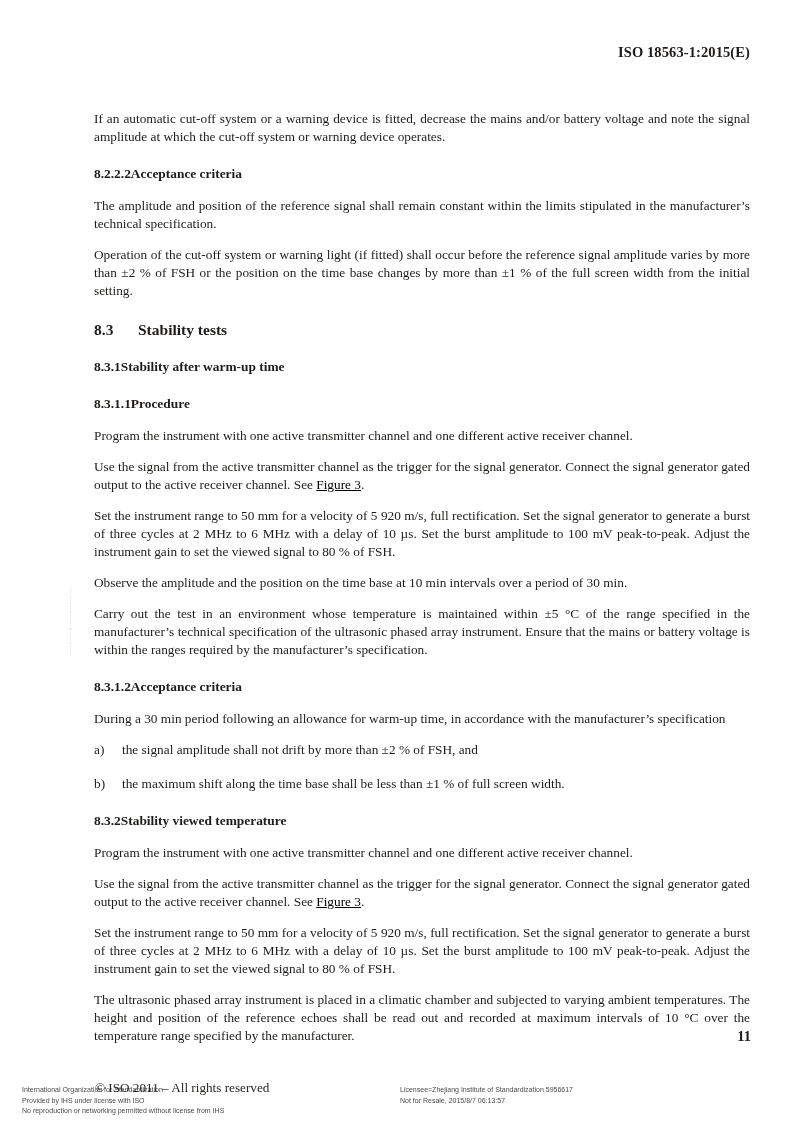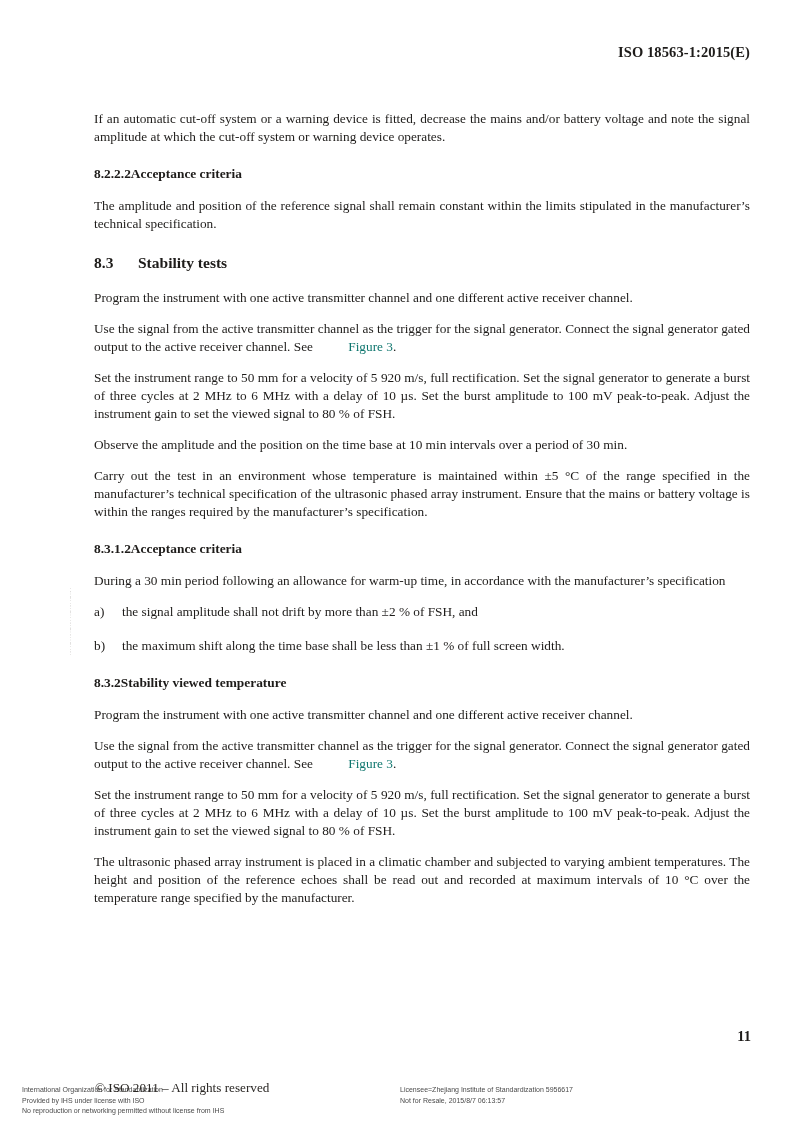--- a/index.html
+++ b/index.html
@@ -48,23 +48,23 @@
   .list-item {
     display: flex;
     margin: 0 0 16px 0;
   }
   .list-item .marker {
     flex: 0 0 28px;
   }
   .list-item .li-text { flex: 1; }
 
   .link {
-    color: #0f766e;
+    color: #000000;
+    text-decoration: underline;
     cursor: pointer;
-    margin-left: 32px;
   }
 
   .left-watermark {
     position: absolute;
     left: 68px; top: 588px;
     writing-mode: vertical-rl;
     font-family: "Liberation Sans", sans-serif;
     font-size: 5px;
     letter-spacing: 1px;
     color: #b9b6b3;
@@ -104,26 +104,33 @@
 
   <div class="content">
 
     <p>If an automatic cut-off system or a warning device is fitted, decrease the mains and/or battery voltage and note the signal amplitude at which the cut-off system or warning device operates.</p>
 
     <div class="h3">
       <span class="clause-num">8.2.2.2</span><span>Acceptance criteria</span>
     </div>
 
     <p>The amplitude and position of the reference signal shall remain constant within the limits stipulated in the manufacturer’s technical specification.</p>
+    <p>Operation of the cut-off system or warning light (if fitted) shall occur before the reference signal amplitude varies by more than ±2 % of FSH or the position on the time base changes by more than ±1 % of the full screen width from the initial setting.</p>
 
     <div class="h2">
       <span class="clause-num">8.3</span><span>Stability tests</span>
     </div>
 
+    <div class="h3">
+      <span class="clause-num">8.3.1</span><span>Stability after warm-up time</span>
+    </div>
 
+    <div class="h3">
+      <span class="clause-num">8.3.1.1</span><span>Procedure</span>
+    </div>
 
     <p>Program the instrument with one active transmitter channel and one different active receiver channel.</p>
 
     <p><span>Use the signal from the active transmitter channel as the trigger for the signal generator. Connect the signal generator gated output to the active receiver channel. See </span><span class="link">Figure 3</span><span>.</span></p>
 
     <p>Set the instrument range to 50 mm for a velocity of 5 920 m/s, full rectification. Set the signal generator to generate a burst of three cycles at 2 MHz to 6 MHz with a delay of 10 µs. Set the burst amplitude to 100 mV peak-to-peak. Adjust the instrument gain to set the viewed signal to 80 % of FSH.</p>
 
     <p>Observe the amplitude and the position on the time base at 10 min intervals over a period of 30 min.</p>
 
     <p>Carry out the test in an environment whose temperature is maintained within ±5 °C of the range specified in the manufacturer’s technical specification of the ultrasonic phased array instrument. Ensure that the mains or battery voltage is within the ranges required by the manufacturer’s specification.</p>

